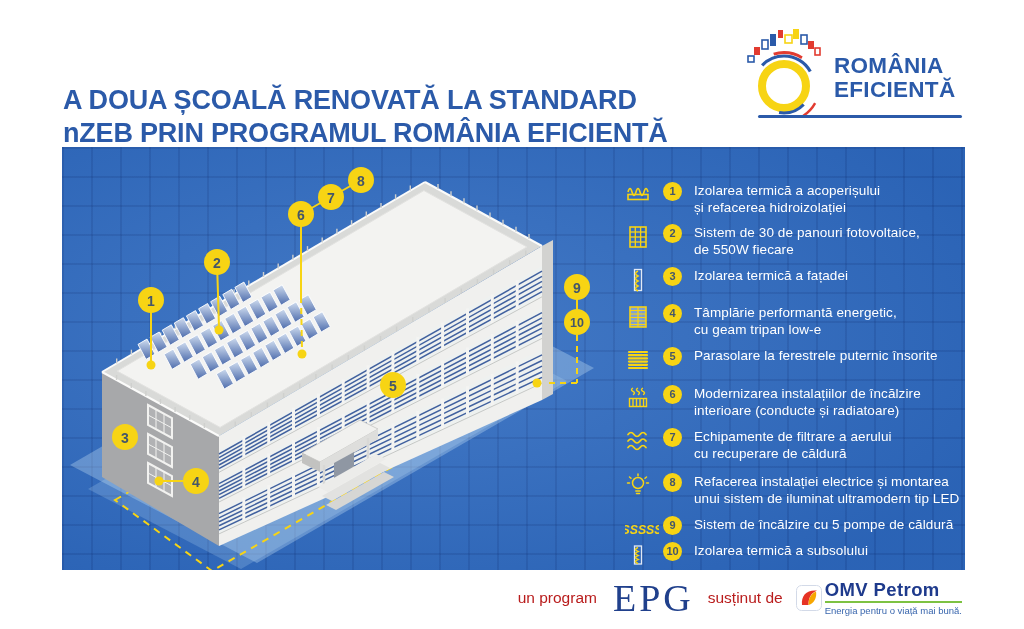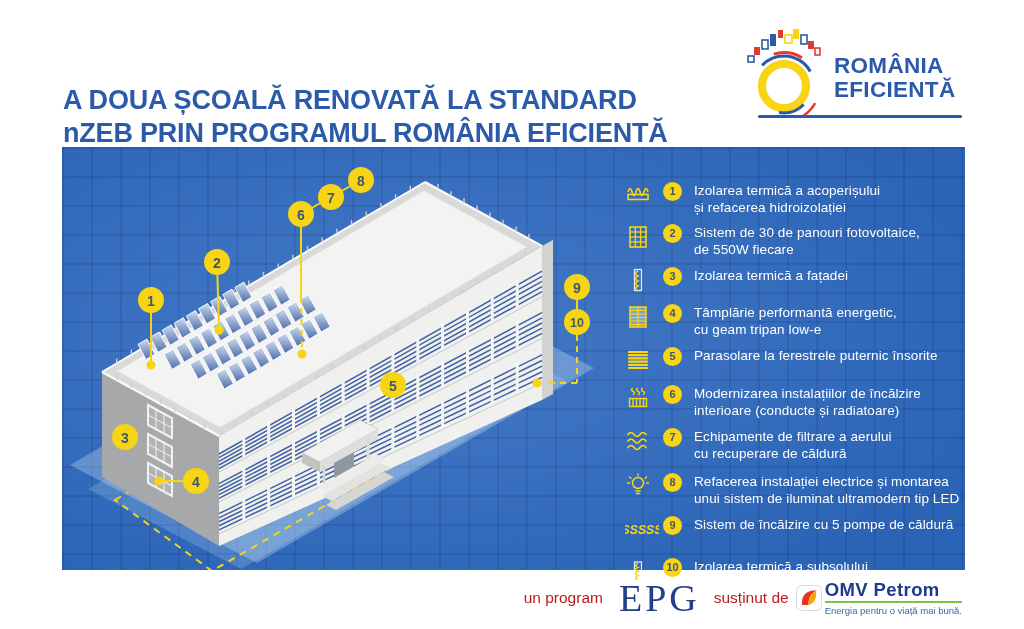--- a/index.html
+++ b/index.html
@@ -27,21 +27,21 @@
   .legend-item{display:flex;align-items:flex-start;}
   .legend-icon{width:38px;min-width:38px;display:flex;justify-content:flex-start;margin-top:0px;}
   .legend-badge{width:19px;min-width:19px;height:19px;border-radius:50%;background:#f7d414;
     color:#44566a;font-size:11px;font-weight:bold;line-height:19px;text-align:center;margin-right:12px;}
   .legend-text{color:#ffffff;font-size:13.5px;line-height:17px;letter-spacing:0.1px;}
   
   .footer{position:absolute;right:62px;top:574px;height:48px;display:flex;align-items:center;}
   .f-small{color:#b91c1c;font-size:15.5px;}
   .f-epg{font-family:Liberation Serif, serif;color:#20408c;font-size:38px;
          letter-spacing:3px;margin:0 14px 0 16px;line-height:1;}
-  .f-sust{margin-right:7px;}
+  .f-sust{margin-right:13px;}
   .omv{display:flex;align-items:center;}
   .omv-txt{display:flex;flex-direction:column;margin-left:3px;}
   .omv-name{color:#1e3a8c;font-size:18.5px;font-weight:bold;letter-spacing:0.4px;line-height:20px;}
   .omv-underline{height:2px;background:#7dc242;margin-top:1px;}
   .omv-tagline{color:#3a67ae;font-size:9.5px;margin-top:2px;text-align:center;}
 </style>
 </head>
 <body>
 
 <div class="page">
@@ -454,21 +454,21 @@
                 <line x1="23.5" y1="10" x2="21.5" y2="10"></line>
               </g>
             </svg>
           </span>
           <span class="legend-badge">8</span>
           <span class="legend-text">
             <div>Refacerea instalației electrice și montarea</div>
             <div>unui sistem de iluminat ultramodern tip LED</div>
           </span>
         </div>
-        <div class="legend-item" style="margin-bottom: 16px;">
+        <div class="legend-item" style="margin-bottom: 0;">
           <span class="legend-icon">
             <svg width="34" height="26" viewBox="0 0 36 26">
               <text x="18" y="18" text-anchor="middle" font-size="13" font-style="italic" font-weight="bold" fill="#f7d414" font-family="Liberation Sans, sans-serif" letter-spacing="0">SSSSS</text>
             </svg>
           </span>
           <span class="legend-badge">9</span>
           <span class="legend-text">
             <div>Sistem de încălzire cu 5 pompe de căldură</div>
           </span>
         </div>

